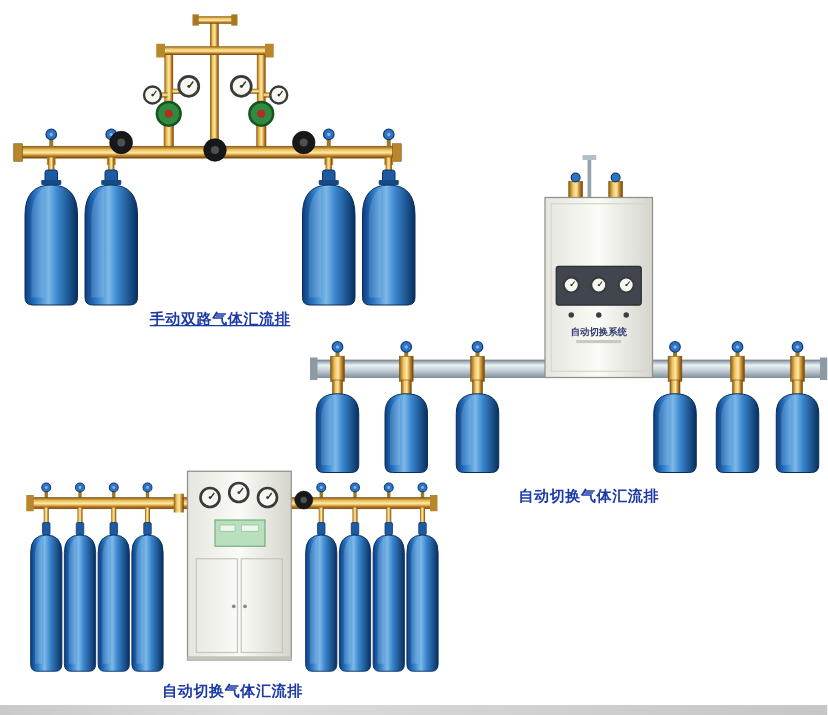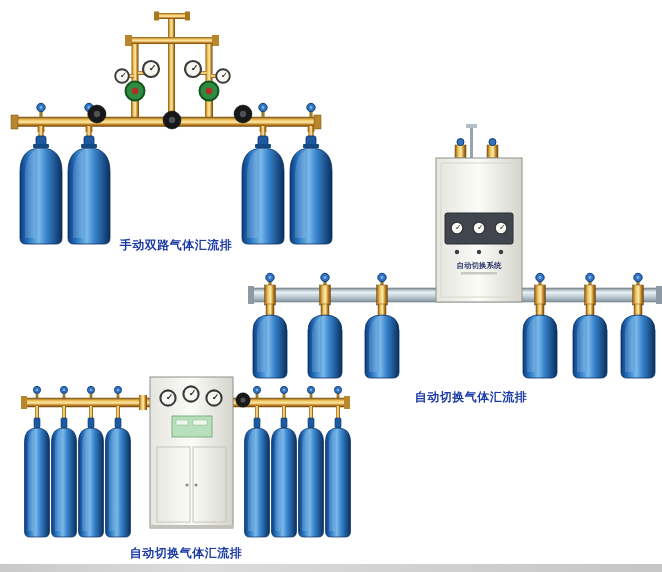--- a/index.html
+++ b/index.html
@@ -11,21 +11,21 @@
   .stage{position:absolute;left:0;top:0;width:662px;height:568px;}
   .caption{
     position:absolute;
     color:#1b3aa5;
     font-weight:bold;
     font-size:12px;
     letter-spacing:0.5px;
     text-align:center;
     white-space:nowrap;
   }
-  #cap1{left:102px;top:237px;width:148px;}
+  #cap1{left:102px;top:247px;width:148px;text-decoration:underline;}
   #cap2{left:397px;top:389px;width:148px;}
   #cap3{left:112px;top:545px;width:148px;}
   .footer-strip{
     position:absolute;left:0;top:564px;width:662px;height:8px;
     background:linear-gradient(90deg,#c9c9c9 0%,#dcdcdc 30%,#d2d2d2 60%,#c6c6c6 100%);
   }
 </style>
 </head>
 <body>
 

